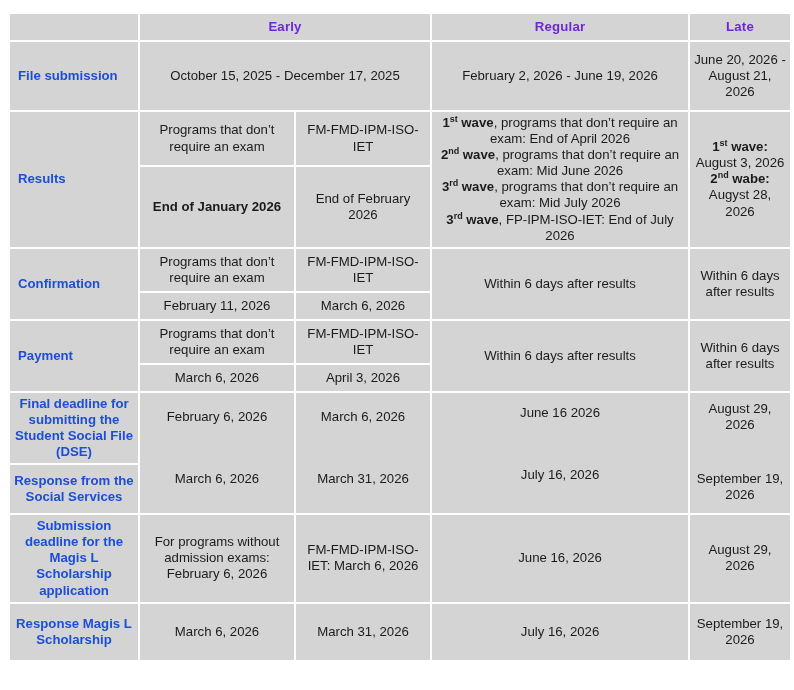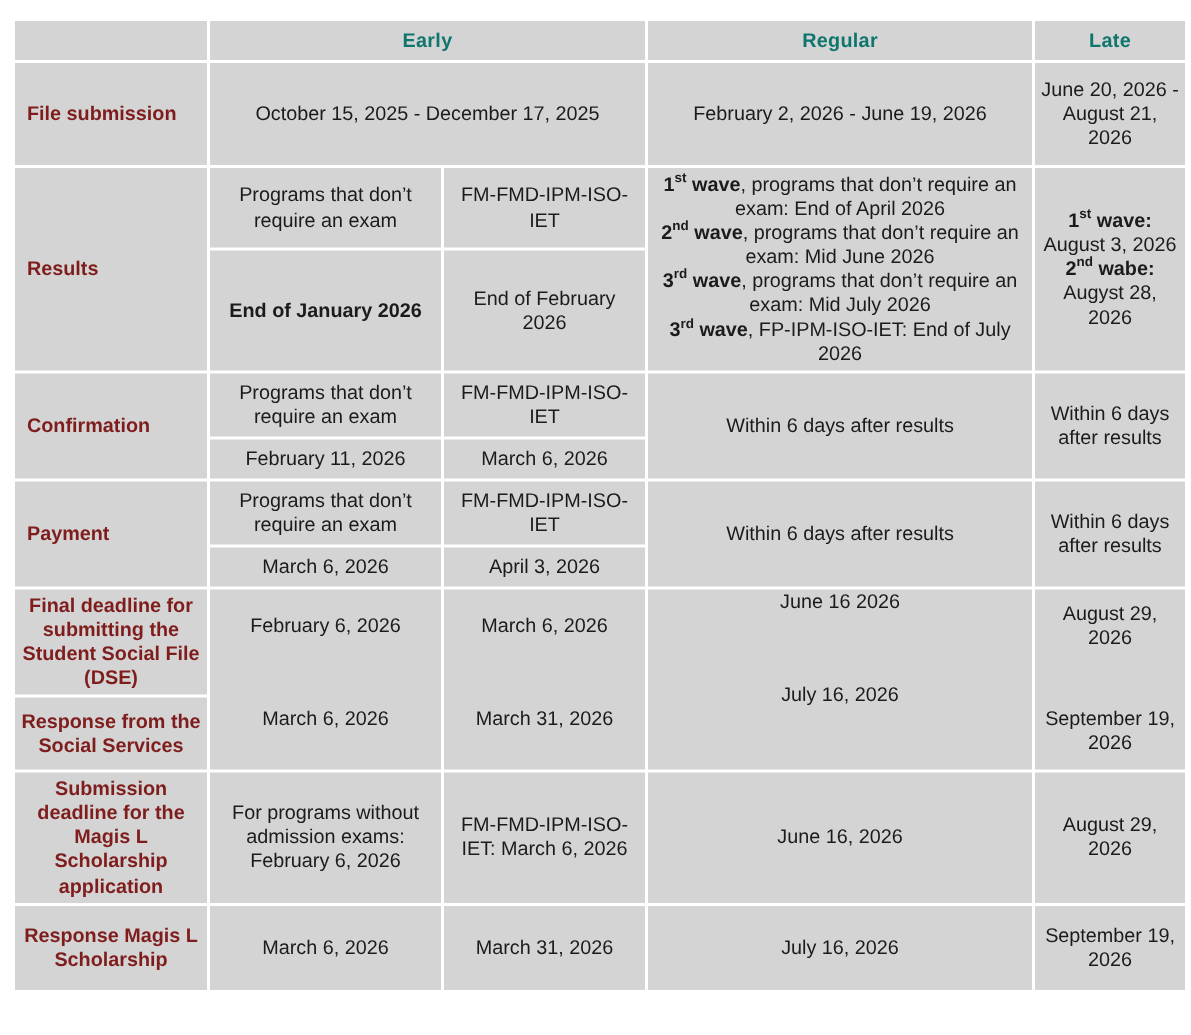--- a/index.html
+++ b/index.html
@@ -39,37 +39,37 @@
     text-align: center;
     font-size: 13.2px;
     line-height: 1.22;
     background: #d4d4d4;
     border: 0;
   }
 
   
   th.hdr {
     background: #17267d;
-    color: #0f766e;
+    color: #6d28d9;
     font-weight: bold;
     font-size: 13.5px;
     height: 20px;
     padding: 2px 4px;
     letter-spacing: .2px;
   }
   th.hdr-blank {
     background: #ffffff;
     border: 0;
     padding: 0;
   }
 
   
   td.stub, th.stub {
     background: #b5c6e0;
-    color: #7f1d1d;
+    color: #1d4ed8;
     font-weight: bold;
     font-size: 13.2px;
     text-align: center;
     padding: 4px 5px;
     line-height: 1.2;
   }
   td.stub.left {
     text-align: left;
     padding-left: 8px;
   }
@@ -168,21 +168,21 @@
         <td rowspan="2" style="vertical-align:top; padding-top:16px;">
           <div>February 6, 2026</div>
           <div style="height:46px;"></div>
           <div>March 6, 2026</div>
         </td>
         <td rowspan="2" style="vertical-align:top; padding-top:16px;">
           <div>March 6, 2026</div>
           <div style="height:46px;"></div>
           <div>March 31, 2026</div>
         </td>
-        <td rowspan="2" style="vertical-align:top; padding-top:0;">
+        <td rowspan="2" style="vertical-align:top; padding-top:12px;">
           <div>June 16 2026</div>
           <div style="height:46px;"></div>
           <div>July 16, 2026</div>
         </td>
         <td rowspan="2" style="vertical-align:top; padding-top:8px;">
           <div>August 29, 2026</div>
           <div style="height:38px;"></div>
           <div>September 19, 2026</div>
         </td>
       </tr>

